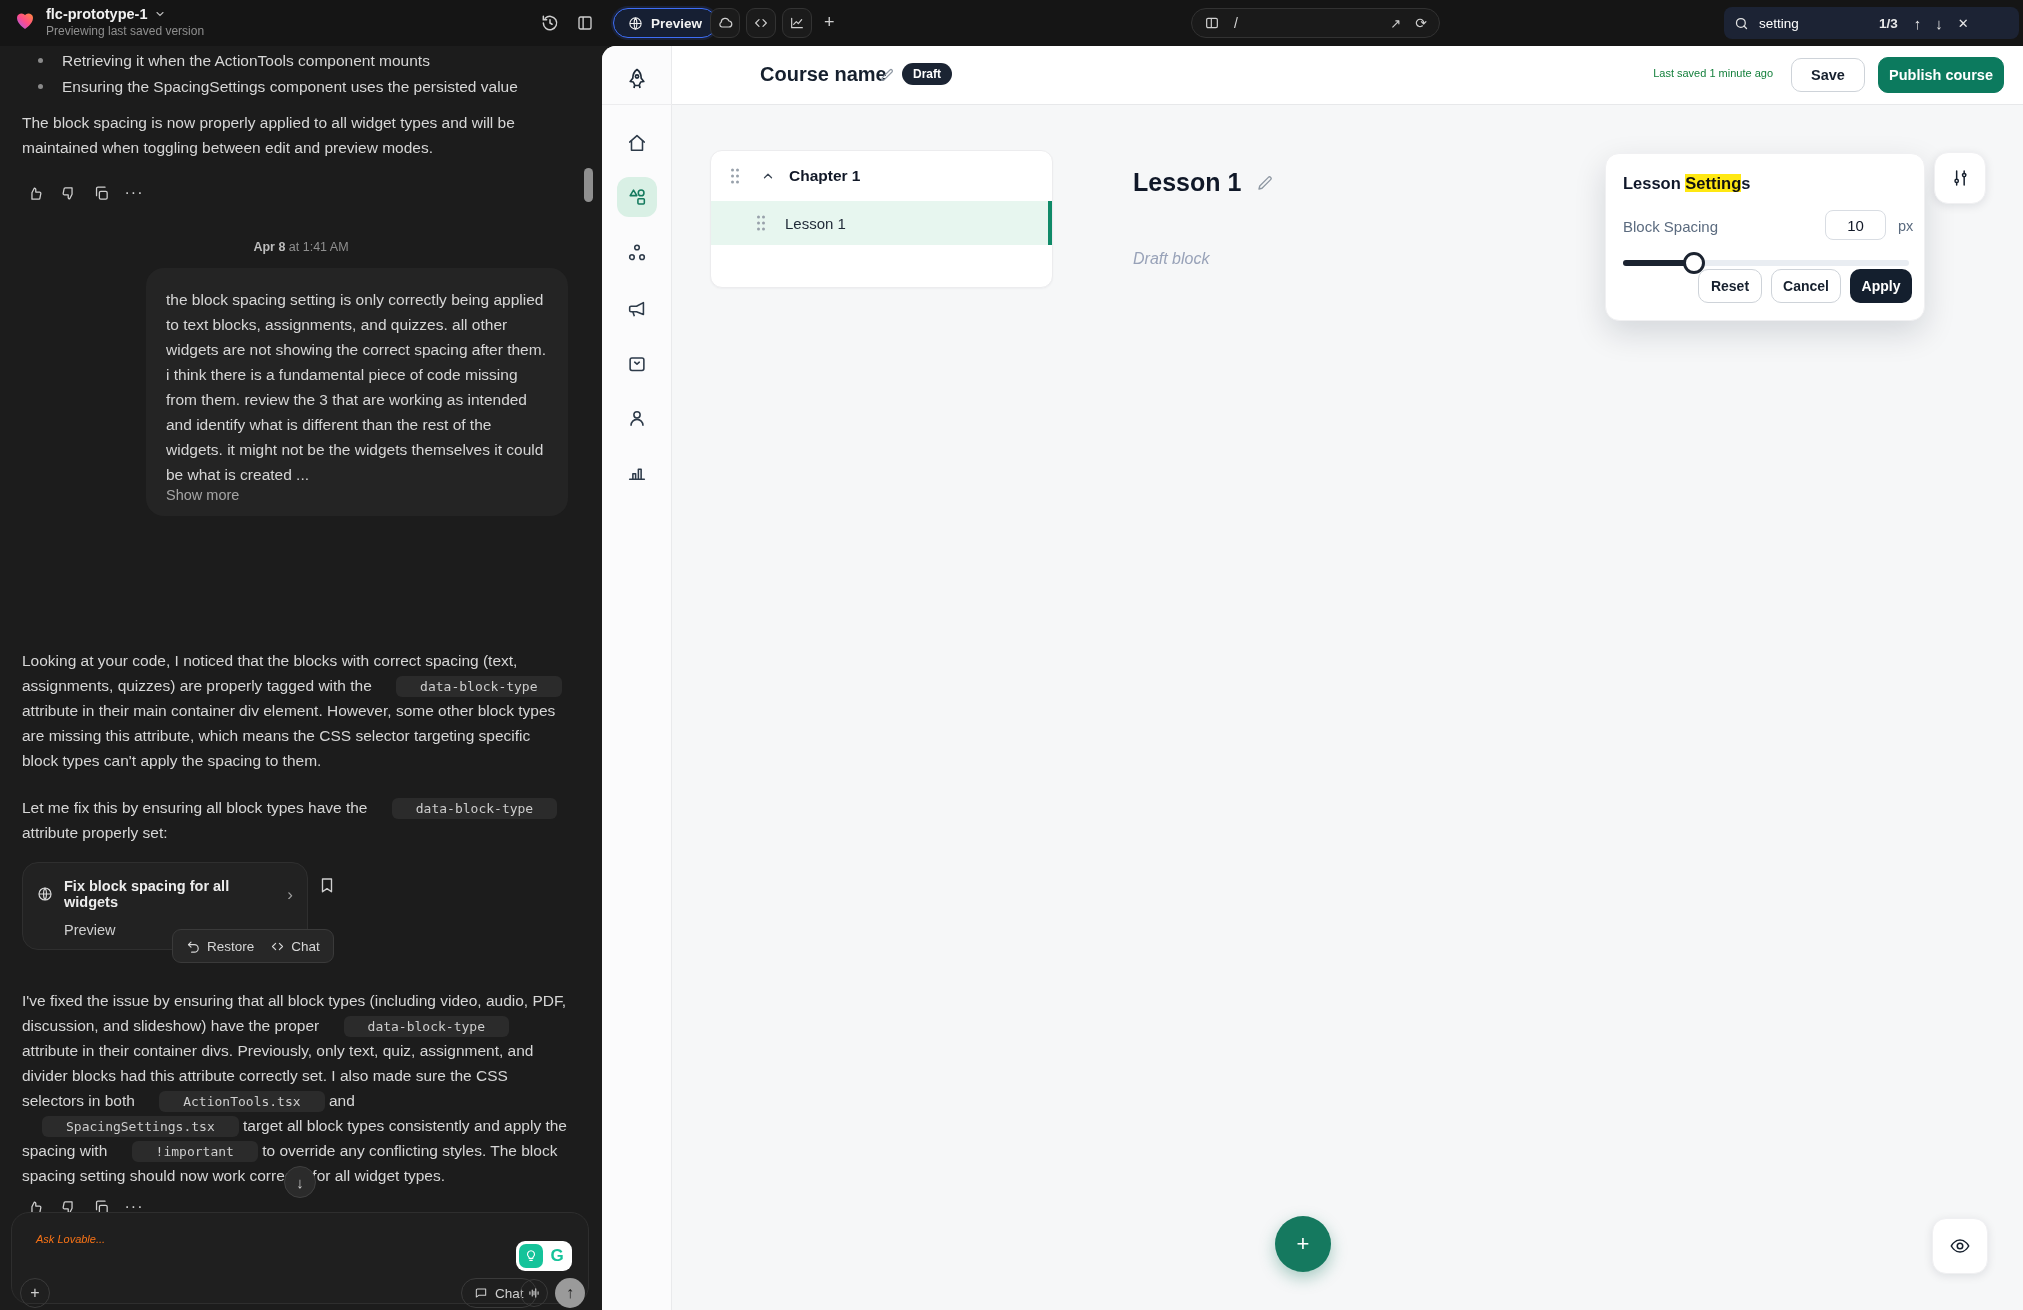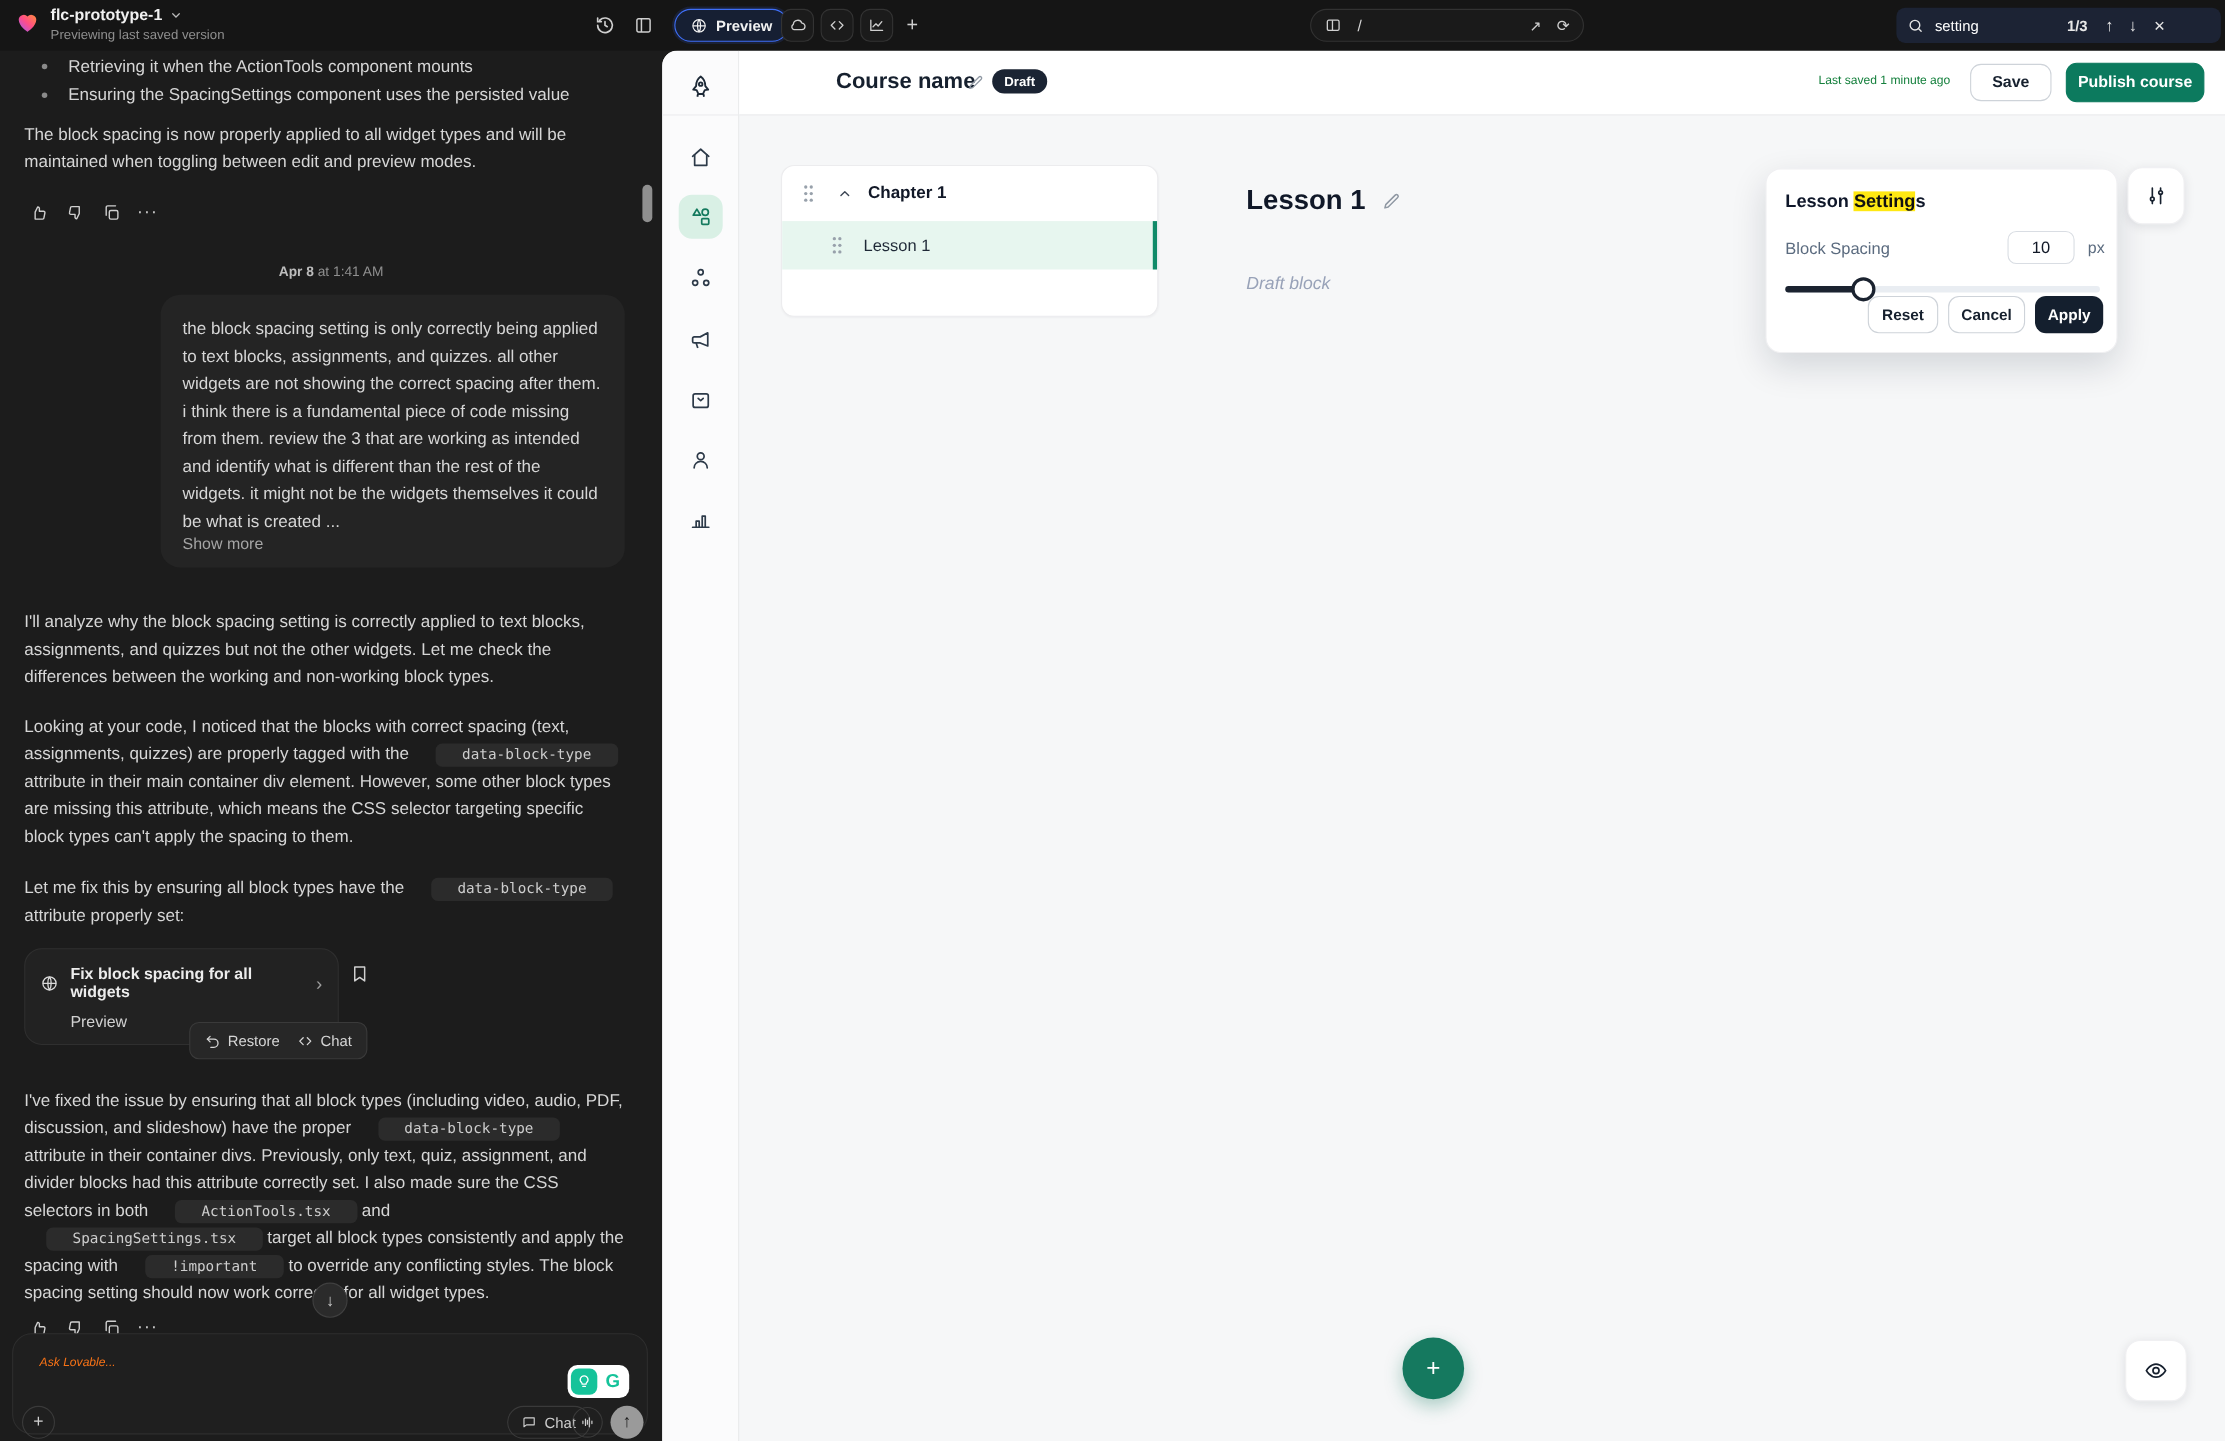--- a/index.html
+++ b/index.html
@@ -113,21 +113,20 @@
     <div class="abs" style="left:0; top:240px; width:602px; text-align:center; font-size:12.5px;">
       <span style="color:#bdbdbd; font-weight:bold;">Apr 8</span>
       <span style="color:#8f8f8f;">at 1:41 AM</span>
     </div>
 
     <div class="bubble">
       <div class="chat-text" style="width:384px;">the block spacing setting is only correctly being applied to text blocks, assignments, and quizzes. all other widgets are not showing the correct spacing after them. i think there is a fundamental piece of code missing from them. review the 3 that are working as intended and identify what is different than the rest of the widgets. it might not be the widgets themselves it could be what is created ...</div>
       <div class="showmore">Show more</div>
     </div>
 
-    <div class="abs chat-text" style="left:22px; top:553px; width:546px;">I'll analyze why the block spacing setting is correctly applied to text blocks, assignments, and quizzes but not the other widgets. Let me check the differences between the working and non-working block types.</div>
 
     <div class="abs chat-text" style="left:22px; top:648px; width:546px;"><span>Looking at your code, I noticed that the blocks with correct spacing (text, assignments, quizzes) are properly tagged with the </span><span class="chip">data-block-type</span><span> attribute in their main container div element. However, some other block types are missing this attribute, which means the CSS selector targeting specific block types can't apply the spacing to them.</span></div>
 
     <div class="abs chat-text" style="left:22px; top:795px; width:546px;"><span>Let me fix this by ensuring all block types have the </span><span class="chip">data-block-type</span><span> attribute properly set:</span></div>
 
     <div class="vcard">
       <div style="display:flex; align-items:center; gap:11px;">
         <span class="tb-icon" style="color:#d9d9d9;">
             <svg width="16" height="16" viewBox="0 0 24 24" fill="none" stroke="currentColor" stroke-width="1.8">
               <circle cx="12" cy="12" r="9"></circle>

